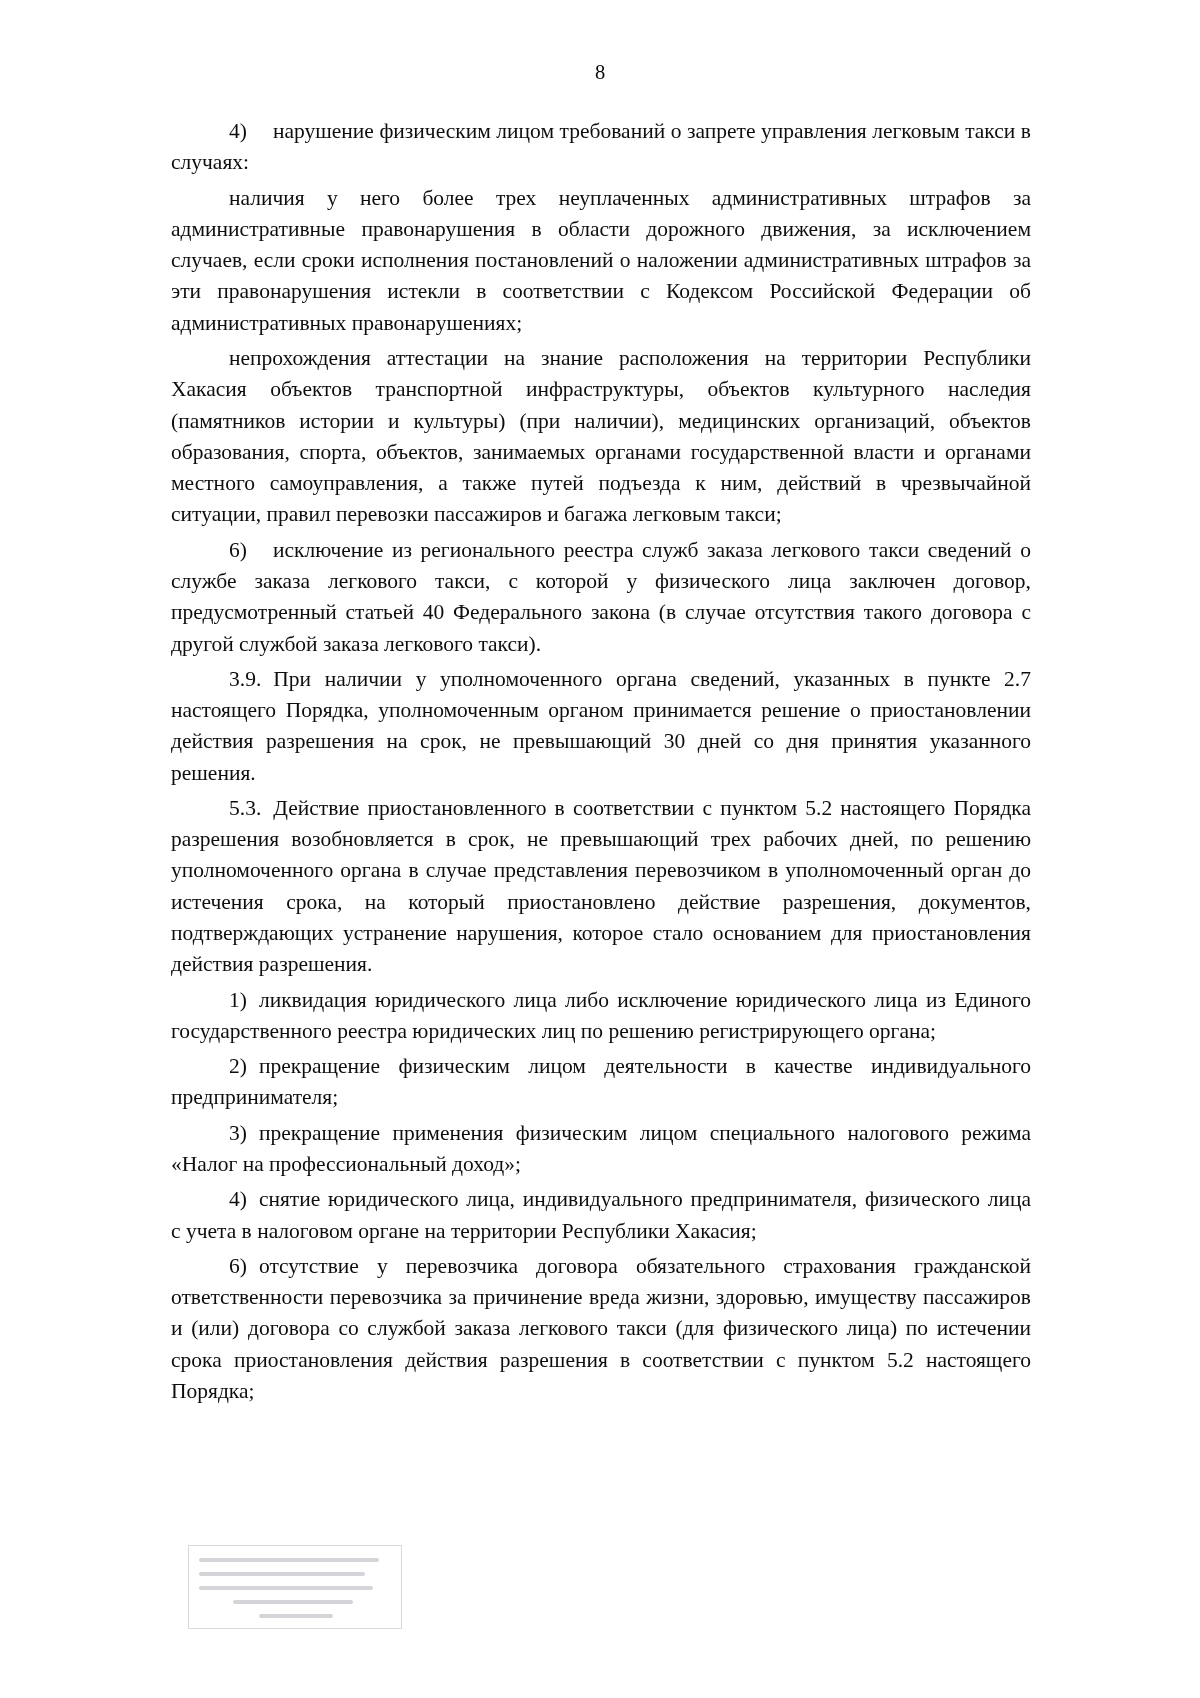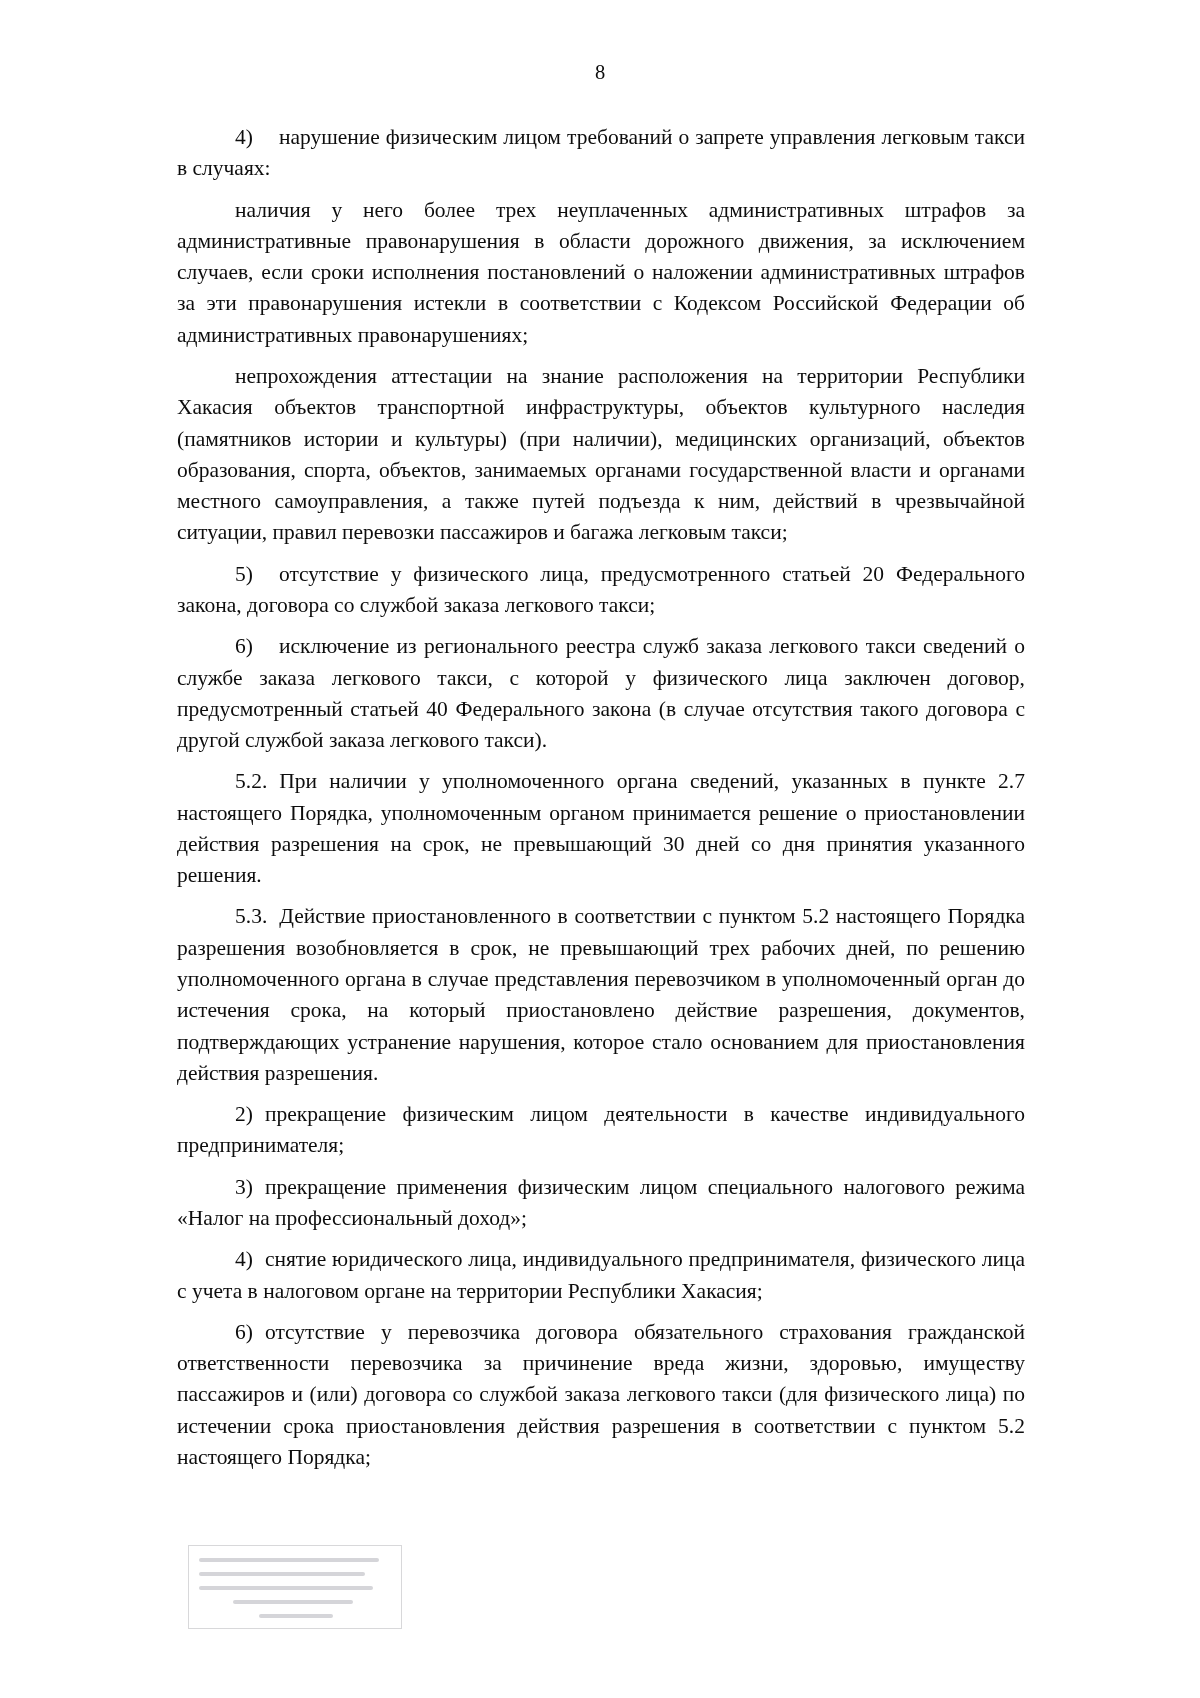--- a/index.html
+++ b/index.html
@@ -25,21 +25,21 @@
     font-size: 20.5px;
     line-height: 1;
   }
   .body-block {
     position: absolute;
     top: 112px;
     left: 167px;
     width: 868px;
   }
   p.para {
-    margin: 10px;
+    margin: 4px;
     font-size: 21.5px;
     line-height: 1.455;
     text-align: justify;
     text-justify: inter-word;
     hyphens: none;
   }
   p.para .ind {
     display: inline-block;
     width: 58px;
   }
@@ -83,29 +83,29 @@
   <div class="page-number">8</div>
 
   <div class="body-block">
 
     <p class="para"><span class="ind"></span><span>4)</span><span class="gap-lg"></span><span>нарушение физическим лицом требований о запрете управления легковым такси в случаях:</span></p>
 
     <p class="para"><span class="ind"></span><span>наличия у него более трех неуплаченных административных штрафов за административные правонарушения в области дорожного движения, за исключением случаев, если сроки исполнения постановлений о наложении административных штрафов за эти правонарушения истекли в соответствии с Кодексом Российской Федерации об административных правонарушениях;</span></p>
 
     <p class="para"><span class="ind"></span><span>непрохождения аттестации на знание расположения на территории Республики Хакасия объектов транспортной инфраструктуры, объектов культурного наследия (памятников истории и культуры) (при наличии), медицинских организаций, объектов образования, спорта, объектов, занимаемых органами государственной власти и органами местного самоуправления, а также путей подъезда к ним, действий в чрезвычайной ситуации, правил перевозки пассажиров и багажа легковым такси;</span></p>
 
-    <p class="para"><span class="ind"></span><span>5)</span><span class="gap-lg"></span><span>отсутствие у физического лица, предусмотренного статьей 20 Федерального закона, договора со службой заказа легкового такси;</span></p>
 
     <p class="para"><span class="ind"></span><span>6)</span><span class="gap-lg"></span><span>исключение из регионального реестра служб заказа легкового такси сведений о службе заказа легкового такси, с которой у физического лица заключен договор, предусмотренный статьей 40 Федерального закона (в случае отсутствия такого договора с другой службой заказа легкового такси).</span></p>
 
-    <p class="para"><span class="ind"></span><span>5.2.</span><span class="gap-sm"></span><span>При наличии у уполномоченного органа сведений, указанных в пункте 2.7 настоящего Порядка, уполномоченным органом принимается решение о приостановлении действия разрешения на срок, не превышающий 30 дней со дня принятия указанного решения.</span></p>
+    <p class="para"><span class="ind"></span><span>3.9.</span><span class="gap-sm"></span><span>При наличии у уполномоченного органа сведений, указанных в пункте 2.7 настоящего Порядка, уполномоченным органом принимается решение о приостановлении действия разрешения на срок, не превышающий 30 дней со дня принятия указанного решения.</span></p>
 
     <p class="para"><span class="ind"></span><span>5.3.</span><span class="gap-sm"></span><span>Действие приостановленного в соответствии с пунктом 5.2 настоящего Порядка разрешения возобновляется в срок, не превышающий трех рабочих дней, по решению уполномоченного органа в случае представления перевозчиком в уполномоченный орган до истечения срока, на который приостановлено действие разрешения, документов, подтверждающих устранение нарушения, которое стало основанием для приостановления действия разрешения.</span></p>
 
 
+    <p class="para"><span class="ind"></span><span>1)</span><span class="gap-sm"></span><span>ликвидация юридического лица либо исключение юридического лица из Единого государственного реестра юридических лиц по решению регистрирующего органа;</span></p>
 
     <p class="para"><span class="ind"></span><span>2)</span><span class="gap-sm"></span><span>прекращение физическим лицом деятельности в качестве индивидуального предпринимателя;</span></p>
 
     <p class="para"><span class="ind"></span><span>3)</span><span class="gap-sm"></span><span>прекращение применения физическим лицом специального налогового режима «Налог на профессиональный доход»;</span></p>
 
     <p class="para"><span class="ind"></span><span>4)</span><span class="gap-sm"></span><span>снятие юридического лица, индивидуального предпринимателя, физического лица с учета в налоговом органе на территории Республики Хакасия;</span></p>
 
 
     <p class="para"><span class="ind"></span><span>6)</span><span class="gap-sm"></span><span>отсутствие у перевозчика договора обязательного страхования гражданской ответственности перевозчика за причинение вреда жизни, здоровью, имуществу пассажиров и (или) договора со службой заказа легкового такси (для физического лица) по истечении срока приостановления действия разрешения в соответствии с пунктом 5.2 настоящего Порядка;</span></p>
 

